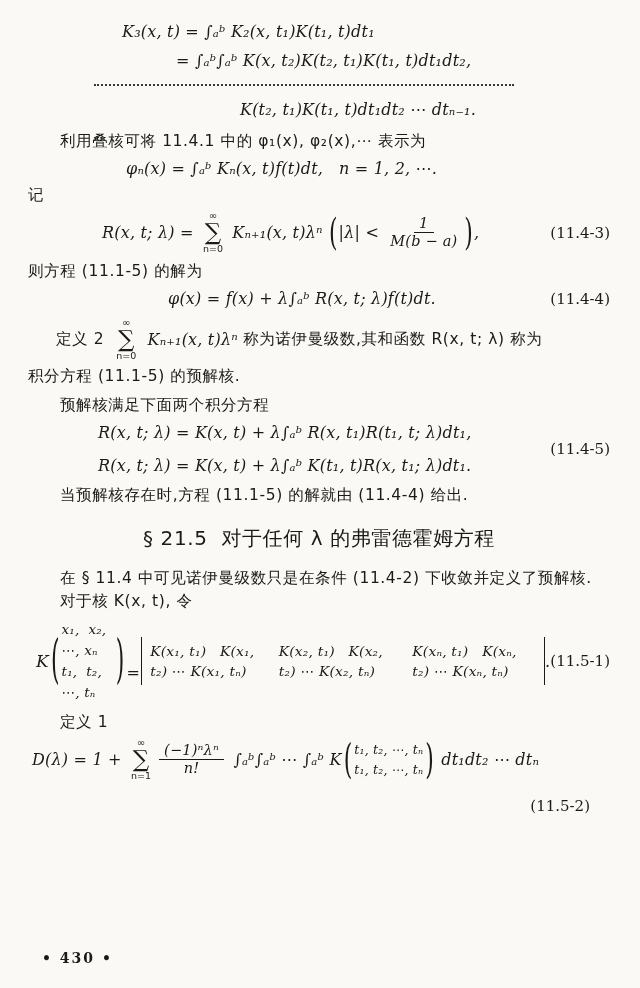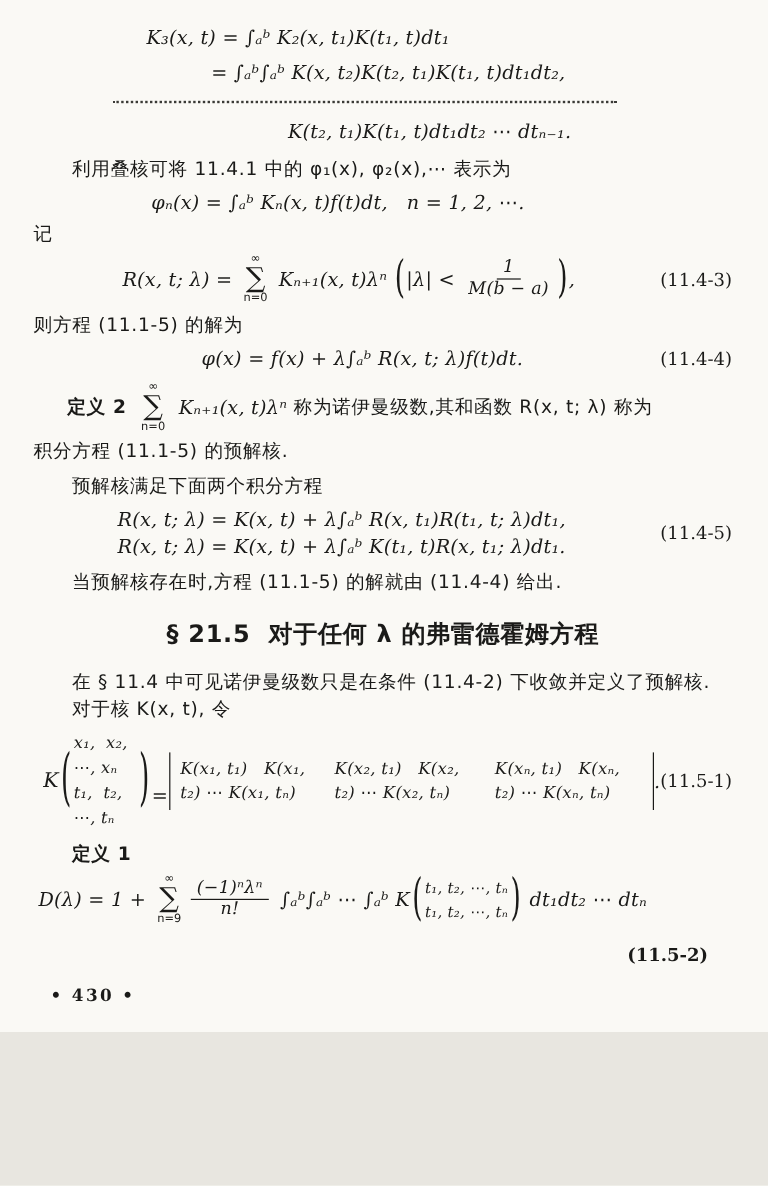--- a/index.html
+++ b/index.html
@@ -1,30 +1,30 @@
 <!DOCTYPE html>
 <html><head>
 <meta charset="utf-8">
 <style>
   html,body{margin:0;padding:0;background:#e8e6e0;}
   .page{
-    width:640px;height:860px;box-sizing:border-box;position:relative;
+    width:640px;height:988px;box-sizing:border-box;position:relative;
     background:#faf9f5;color:#1a1a18;overflow:hidden;
     padding:20px 30px 0 28px;
     font-family:"DejaVu Sans","Liberation Sans",sans-serif;
   }
   
   .f{
     font-family:"DejaVu Serif","DejaVu Sans","Liberation Serif",serif;
     font-style:italic;font-size:16px;letter-spacing:.2px;
     white-space:pre-wrap;line-height:1.45;
   }
   
   .cn{font-size:15.5px;letter-spacing:.6px;line-height:1.5;white-space:pre-wrap;}
-  .b{font-weight:bold;}
+  .b{font-weight:normal;}
   .indent{padding-left:32px;}
   .row{display:flex;align-items:center;}
   .eqnum{
     font-family:"DejaVu Serif","Liberation Serif",serif;font-style:normal;
     font-size:15px;margin-left:auto;white-space:nowrap;
   }
   
   .sigma{display:inline-flex;flex-direction:column;align-items:center;line-height:1;margin:0 4px;font-style:normal;}
   .sigma .t{font-size:10px;}
   .sigma .s{font-size:23px;font-family:"DejaVu Serif",serif;}
@@ -101,21 +101,21 @@
       <span class="s">∑</span>
       <span class="bm">n=0</span>
     </span>
     <span class="f"> Kₙ₊₁(x, t)λⁿ </span>
     <span class="cn">称为诺伊曼级数,其和函数 R(x, t; λ) 称为</span>
   </div>
   <div class="cn mb6">积分方程 (11.1-5) 的预解核.</div>
 
   <div class="cn indent mb4">预解核满足下面两个积分方程</div>
   <div class="row mb6">
-    <div style="margin-left:70px;display:flex;flex-direction:column;gap:0;">
+    <div style="margin-left:70px;display:flex;flex-direction:column;gap:10px;">
       <span class="f">R(x, t; λ) = K(x, t) + λ∫ₐᵇ R(x, t₁)R(t₁, t; λ)dt₁,</span>
       <span class="f">R(x, t; λ) = K(x, t) + λ∫ₐᵇ K(t₁, t)R(x, t₁; λ)dt₁.</span>
     </div>
     <span class="eqnum">(11.4-5)</span>
   </div>
   <div class="cn indent mb10">当预解核存在时,方程 (11.1-5) 的解就由 (11.4-4) 给出.</div>
 
   <div class="cn b heading">§ 21.5  对于任何 λ 的弗雷德霍姆方程</div>
 
   <div class="cn indent">在 § 11.4 中可见诺伊曼级数只是在条件 (11.4-2) 下收敛并定义了预解核.</div>
@@ -140,21 +140,21 @@
     <span class="eqnum">(11.5-1)</span>
   </div>
 
   <div class="cn b indent mb4">定义 1</div>
 
   <div class="row" style="margin-left:4px;">
     <span class="f">D(λ) = 1 + </span>
     <span class="sigma">
       <span class="t">∞</span>
       <span class="s">∑</span>
-      <span class="bm">n=9</span>
+      <span class="bm">n=1</span>
     </span>
     <span class="frac f">
       <span class="n">(−1)ⁿλⁿ</span>
       <span class="d">n!</span>
     </span>
     <span class="f"> ∫ₐᵇ∫ₐᵇ ⋯ ∫ₐᵇ </span>
     <span class="f">K</span>
     <span class="tallp" style="transform:scaleY(1.9);">(</span>
     <span class="mat f" style="font-size:12.5px;">
       <span>t₁, t₂, ⋯, tₙ</span>

